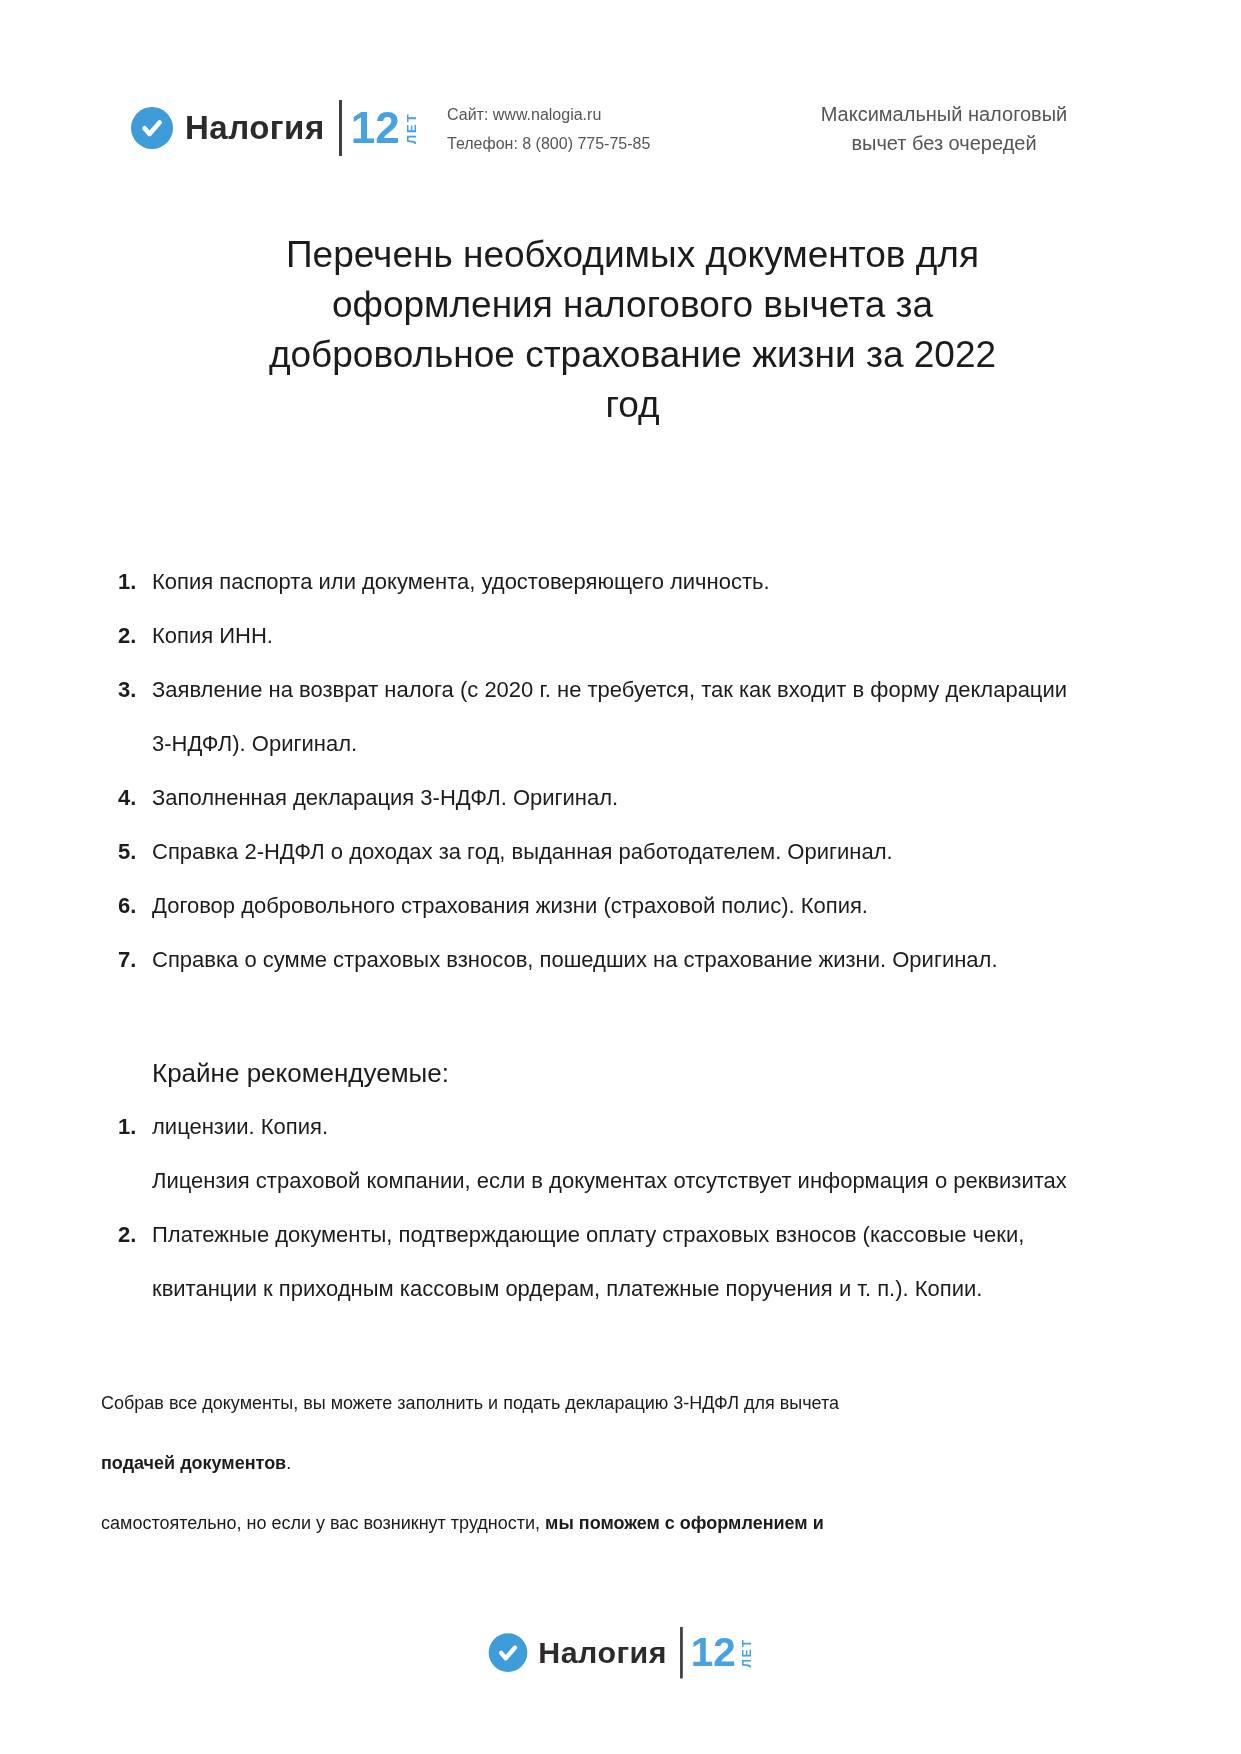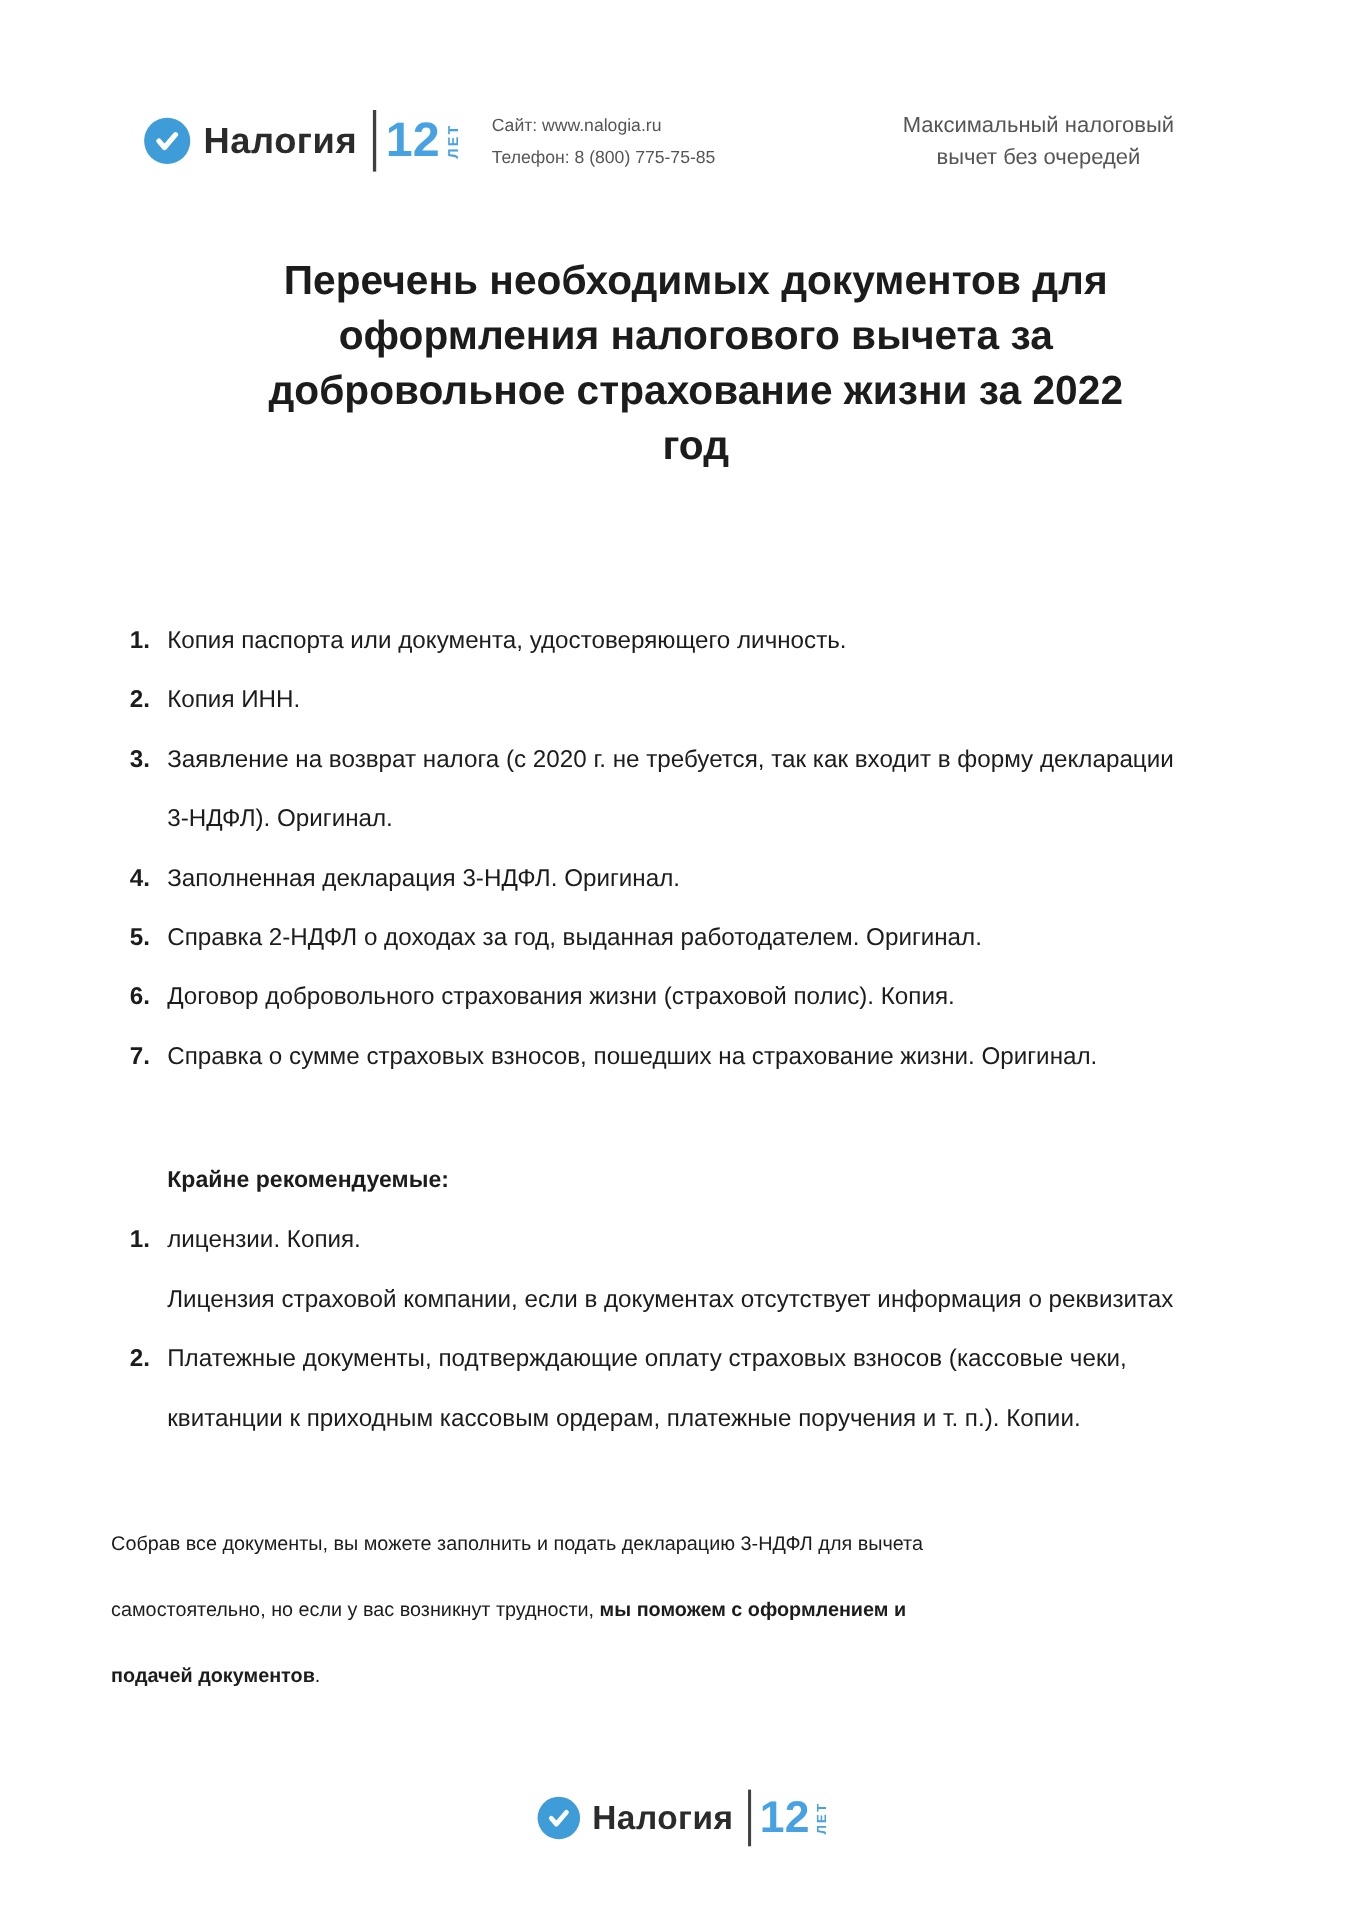--- a/index.html
+++ b/index.html
@@ -62,41 +62,41 @@
   }
   .tagline{
     position:absolute;left:774px;top:100px;width:340px;
     text-align:center;font-size:20px;line-height:29px;color:var(--header-gray);
   }
 
   
   .title{
     position:absolute;top:230px;left:0;width:100%;margin:0;
     text-align:center;
-    font-size:37px;font-weight:bold;line-height:50px;
+    font-size:37px;font-weight:normal;line-height:50px;
     color:var(--body-text);
     padding-left:24px;
   }
 
   
   .doc-list{
     position:absolute;left:118px;width:1060px;
     margin:0;padding:0;list-style:none;
     font-size:22px;line-height:54px;color:var(--body-text);
   }
   .doc-list.main{top:555px;}
   .doc-list.rec{top:1100px;}
   .item{display:flex;align-items:flex-start;}
   .num{width:34px;flex:none;font-weight:bold;}
   .lines{flex:1;min-width:0;}
   .line{display:block;white-space:nowrap;}
 
   .rec-heading{
     position:absolute;left:152px;top:1046px;
-    font-size:21px;font-weight:bold;line-height:54px;color:var(--body-text);
+    font-size:26px;font-weight:normal;line-height:54px;color:var(--body-text);
   }
 
   
   .closing{
     position:absolute;left:101px;top:1373px;width:1060px;margin:0;
     font-size:18px;line-height:60px;color:var(--body-text);
   }
   .closing .line{display:block;white-space:nowrap;}
   .closing b{font-weight:bold;}
 </style>
@@ -194,22 +194,22 @@
       <span class="num">2.</span>
       <span class="lines">
         <span class="line">Платежные документы, подтверждающие оплату страховых взносов (кассовые чеки,</span>
         <span class="line">квитанции к приходным кассовым ордерам, платежные поручения и т. п.). Копии.</span>
       </span>
     </li>
   </ol>
 
   <p class="closing">
     <span class="line"><span>Собрав все документы, вы можете заполнить и подать декларацию 3-НДФЛ для вычета</span><b></b><span></span></span>
+    <span class="line"><span></span><b>подачей документов</b><span>.</span></span>
     <span class="line"><span>самостоятельно, но если у вас возникнут трудности, </span><b>мы поможем с оформлением и</b><span></span></span>
-    <span class="line"><span></span><b>подачей документов</b><span>.</span></span>
   </p>
 
   <div class="footer-logo logo">
     <span class="logo-circle">
       <svg width="28" height="28" viewBox="0 0 24 24" aria-hidden="true">
         <path d="M5.6 12.2l4.3 5 8.6-10" fill="none" stroke="#ffffff" stroke-width="4" stroke-linecap="round" stroke-linejoin="round"></path>
       </svg>
     </span>
     <span class="logo-word">Налогия</span>
     <span class="logo-divider"></span>

